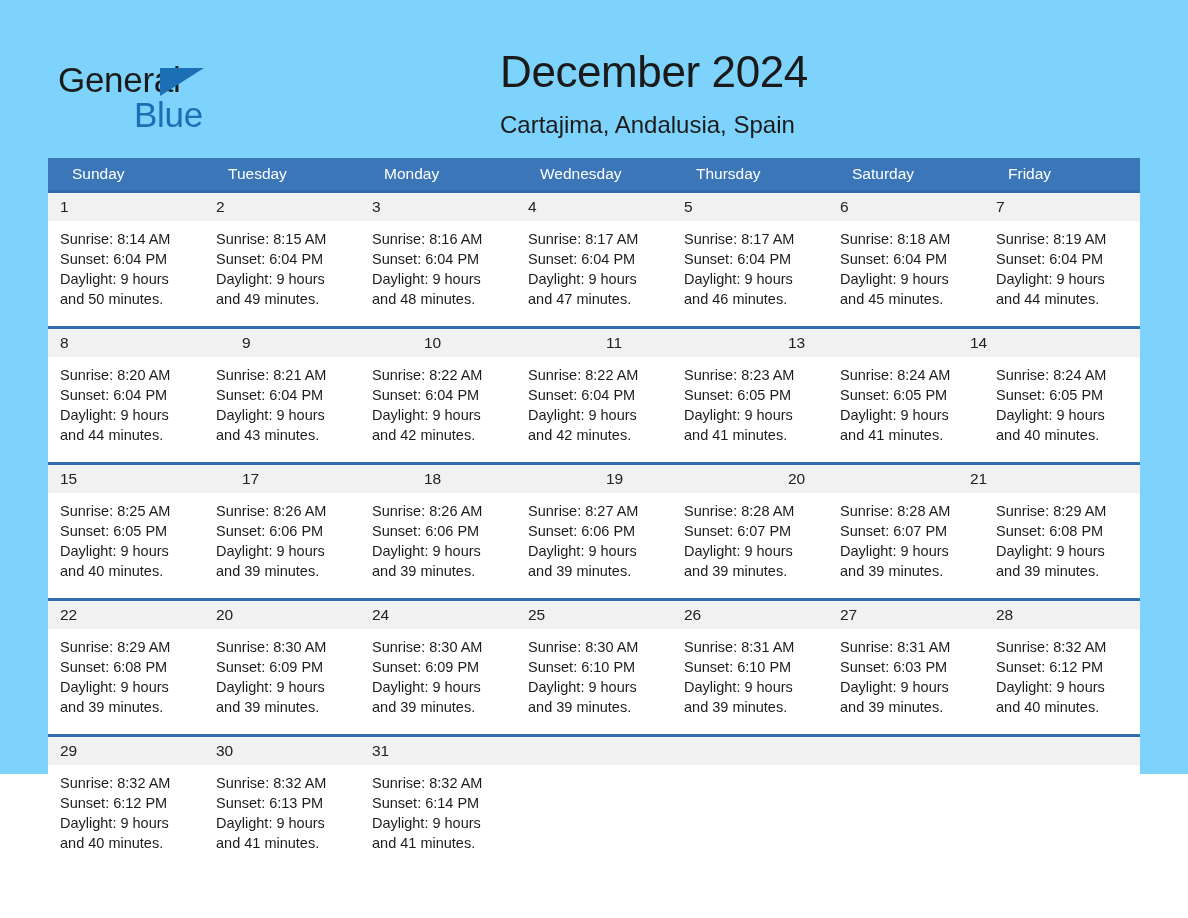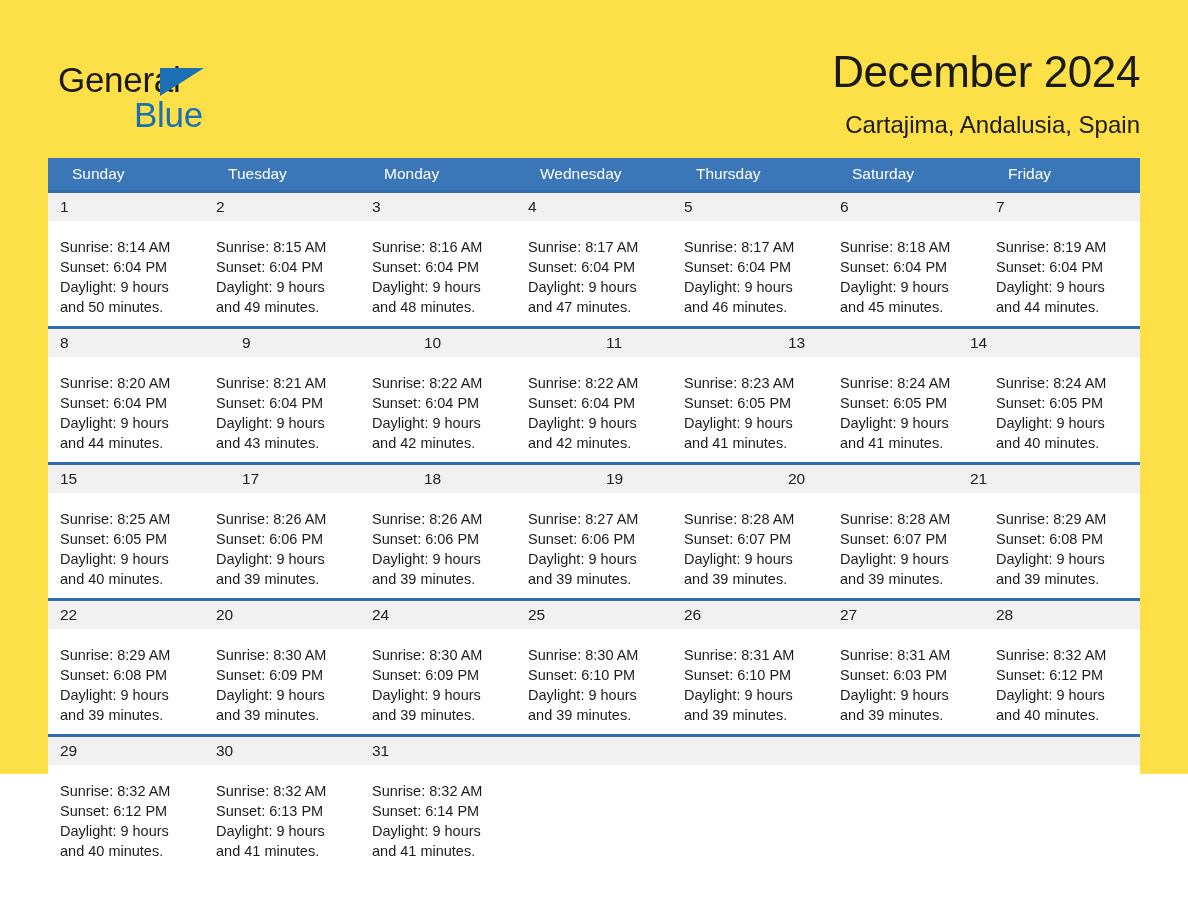--- a/index.html
+++ b/index.html
@@ -6,21 +6,21 @@
   html, body {
     width: 1188px;
     height: 918px;
     background: #ffffff;
     font-family: "Liberation Sans", sans-serif;
   }
   .page {
     position: relative;
     width: 1188px;
     height: 774px;
-    background: #fde047;
+    background: #7dd3fc;
   }
 
   
   .top-bar {
     position: absolute;
     top: 44px;
     left: 48px;
     right: 48px;
     height: 100px;
   }
@@ -58,21 +58,20 @@
     line-height: 40px;
     color: #1a6fb5;
     letter-spacing: -0.3px;
     font-weight: 400;
   }
 
   .title-block {
     position: absolute;
     right: 0;
     top: 0;
-    text-align: right;
     width: 640px;
   }
   .cal-title {
     font-size: 44px;
     line-height: 56px;
     color: #1a1a1a;
     font-weight: 400;
     letter-spacing: -0.4px;
   }
   .cal-subtitle {
@@ -127,21 +126,20 @@
     display: flex;
     background: #ffffff;
     height: 105px;
   }
   .detail {
     flex: 1 1 0;
     padding: 8px 10px 0 12px;
     font-size: 14.5px;
     line-height: 20px;
     color: #1c1c1c;
-    margin-top: 8px;
   }
   .detail .ln { white-space: nowrap; }
   .detail.empty { }
 </style>
 </head>
 <body>
 
 <div class="page">
 
   <div class="top-bar">

